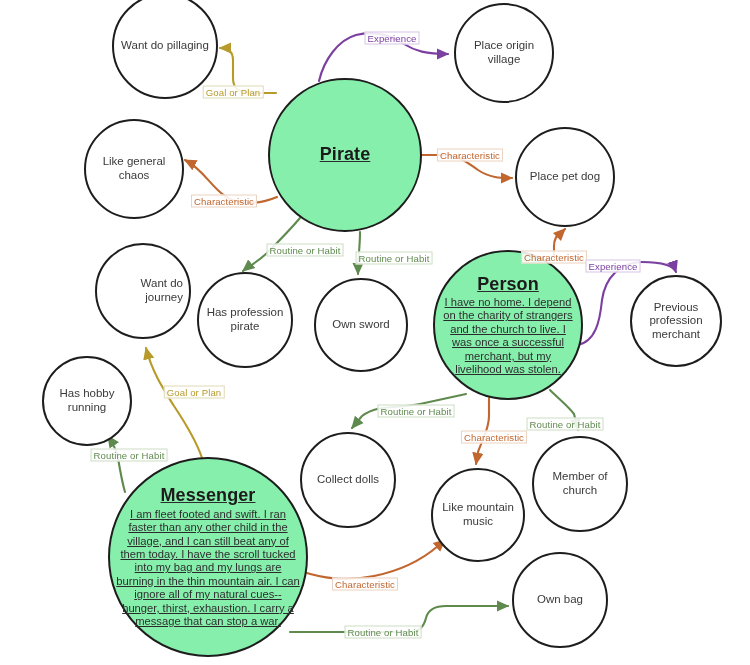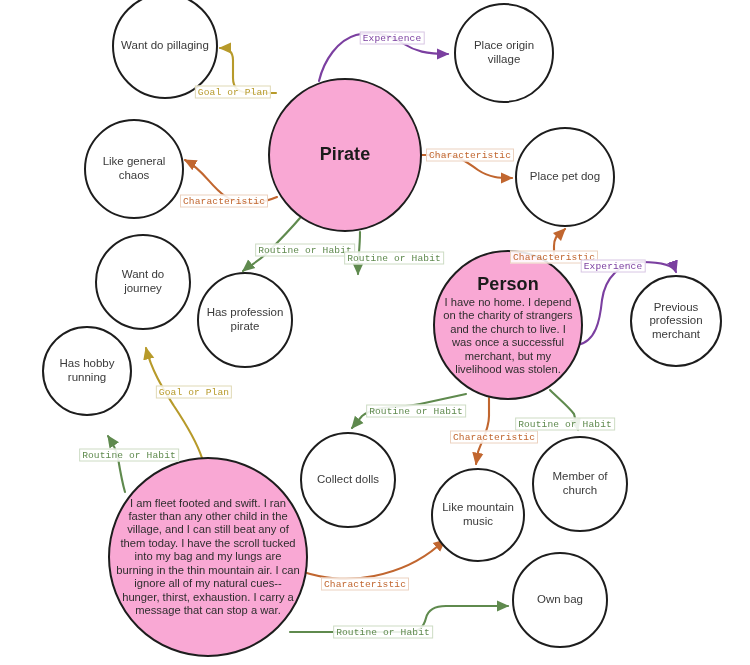--- a/index.html
+++ b/index.html
@@ -19,37 +19,36 @@
     box-sizing:border-box;
     display:flex;
     align-items:center;
     justify-content:center;
     text-align:center;
     background:#ffffff;
     line-height:1.18;
   }
   .node .inner{padding:0 6px;width:100%;}
   .node.small{font-size:11.5px;color:#3a3a3a;}
-  .node.big{background:#f9a8d4;}
+  .node.big{background:#86efac;text-decoration:underline;}
   .node.big .title{
     font-size:18px;font-weight:bold;color:#1b1b1b;
     display:block;margin-bottom:1px;letter-spacing:.1px;
   }
   .node.big .desc{font-size:11.2px;color:#2e2e2e;display:block;line-height:1.2;}
 
   .edge-label{
     position:absolute;
     font-size:9.6px;
     white-space:nowrap;
     padding:0px 2px;
     background:rgba(255,255,255,0.88);
     border:0.8px solid rgba(0,0,0,0.10);
     transform:translate(-50%,-50%);
     letter-spacing:.1px;
-    font-family:Liberation Mono, monospace;
   }
   .lbl-goal{color:#b79a2a;border-color:#e0d9b5;}
   .lbl-char{color:#c1662f;border-color:#ecd2c0;}
   .lbl-exp{color:#7b3fa0;border-color:#d8c6e4;}
   .lbl-rout{color:#5f8a4e;border-color:#cddcc4;}
 </style>
 </head>
 <body>
 
 <div id="graph">
@@ -118,59 +117,63 @@
   </div>
 
   <div class="node small" style="left:84px;top:119px;width:100px;height:100px;">
     <span class="inner">Like general chaos</span>
   </div>
 
   <div class="node small" style="left:515px;top:127px;width:100px;height:100px;">
     <span class="inner">Place pet dog</span>
   </div>
 
-  <div class="node small" style="left:95px;top:234px;width:96px;height:96px;">
+  <div class="node small" style="left:95px;top:243px;width:96px;height:96px;text-align:right;">
     <span class="inner">Want do journey</span>
   </div>
 
   <div class="node small" style="left:197px;top:272px;width:96px;height:96px;">
     <span class="inner">Has profession pirate</span>
   </div>
 
+  <div class="node small" style="left:314px;top:278px;width:94px;height:94px;">
+    <span class="inner">Own sword</span>
+  </div>
 
   <div class="node big" style="left:433px;top:250px;width:150px;height:150px;">
     <div class="inner">
       <span class="title">Person</span>
       <span class="desc">I have no home. I depend on the charity of strangers and the church to live.
 I was once a successful merchant, but my livelihood was stolen.</span>
     </div>
   </div>
 
   <div class="node small" style="left:630px;top:275px;width:92px;height:92px;">
     <span class="inner">Previous profession merchant</span>
   </div>
 
-  <div class="node small" style="left:42px;top:326px;width:90px;height:90px;">
+  <div class="node small" style="left:42px;top:356px;width:90px;height:90px;">
     <span class="inner">Has hobby running</span>
   </div>
 
   <div class="node small" style="left:300px;top:432px;width:96px;height:96px;">
     <span class="inner">Collect dolls</span>
   </div>
 
   <div class="node small" style="left:431px;top:468px;width:94px;height:94px;">
     <span class="inner">Like mountain music</span>
   </div>
 
   <div class="node small" style="left:532px;top:436px;width:96px;height:96px;">
     <span class="inner">Member of church</span>
   </div>
 
   <div class="node big" style="left:108px;top:457px;width:200px;height:200px;">
     <div class="inner">
+      <span class="title">Messenger</span>
       <span class="desc">I am fleet footed and swift.
 I ran faster than any other child in the village, and I can still beat any of them today. I have the scroll tucked into my bag and my lungs are burning in the thin mountain air. I can ignore all of my natural cues--hunger, thirst, exhaustion. I carry a message that can stop a war.</span>
     </div>
   </div>
 
   <div class="node small" style="left:512px;top:552px;width:96px;height:96px;">
     <span class="inner">Own bag</span>
   </div>
 
   <div class="edge-label lbl-goal" style="left:233px;top:92px;">Goal or Plan</div>

